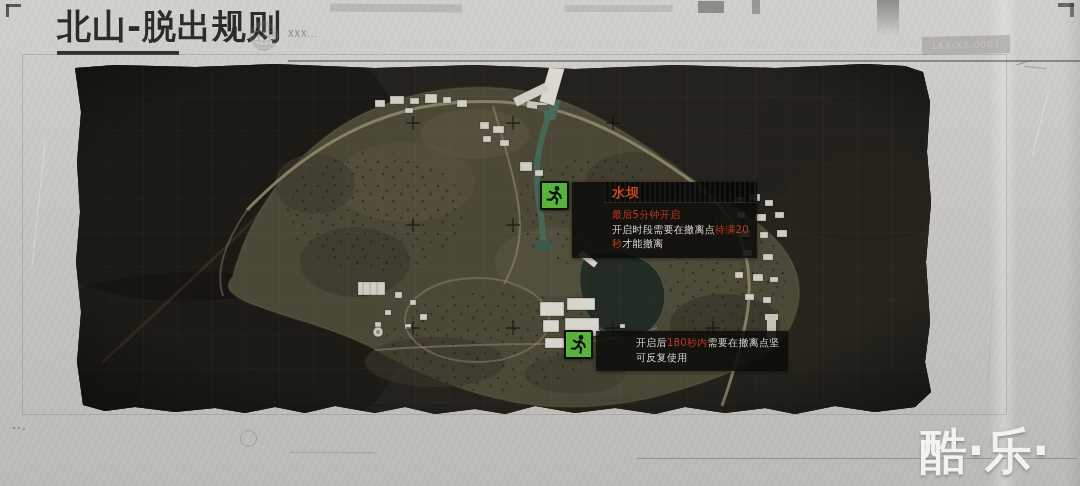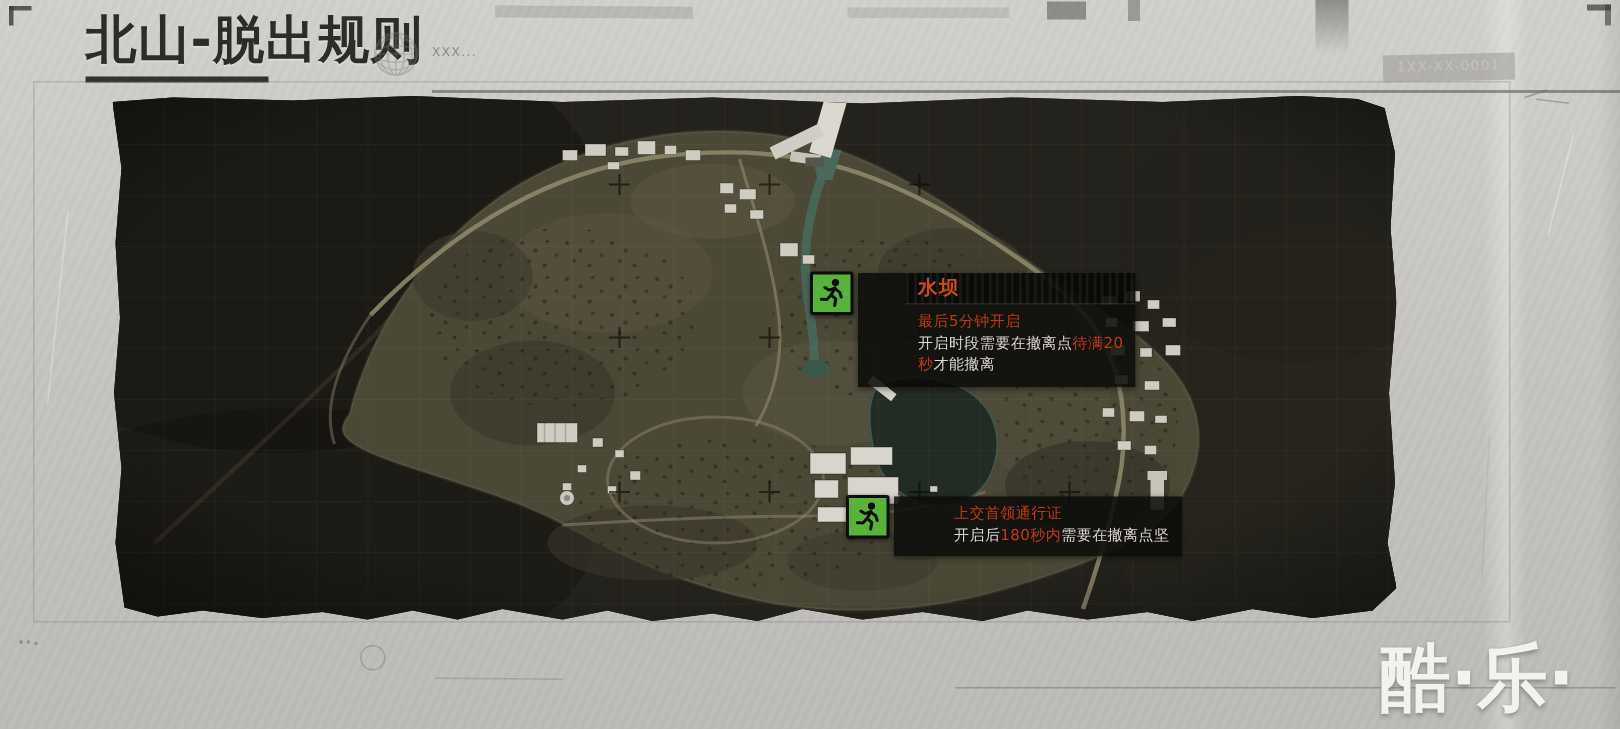--- a/index.html
+++ b/index.html
@@ -315,20 +315,20 @@
         <path d="M14.2 8.2 L11.6 13.2"></path>
         <path d="M14.2 8.8 L17.6 11.4 L18.6 14.6"></path>
         <path d="M13.8 8.6 L10 9.8 L7.2 8"></path>
         <path d="M11.6 13.2 L14.8 16 L14 20.6"></path>
         <path d="M11.6 13.2 L8.6 16.4 L4.8 16.2"></path>
       </g>
     </svg>
   </div>
   <div class="callout" id="callout-armored">
     <div class="callout-body">
-        <div class="cl-line"><span class="hl">上交首领通行证</span></div>
         <div class="cl-line"><span>开启后</span><span class="hl">180秒内</span><span>需要在撤离点坚</span></div>
+        <div class="cl-line"><span>可反复使用</span></div>
       </div>
   </div>
 
   <div class="watermark">酷·乐·米</div>
 
 </div>
 
 </body></html>

